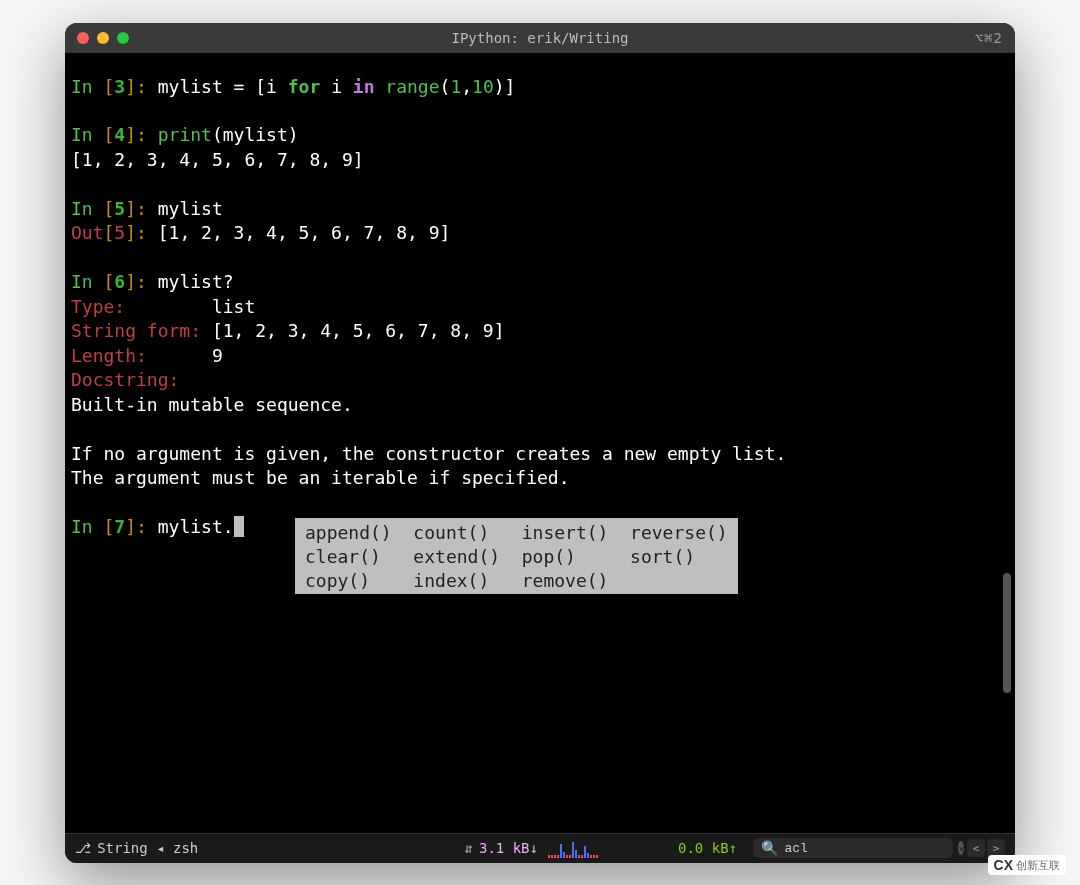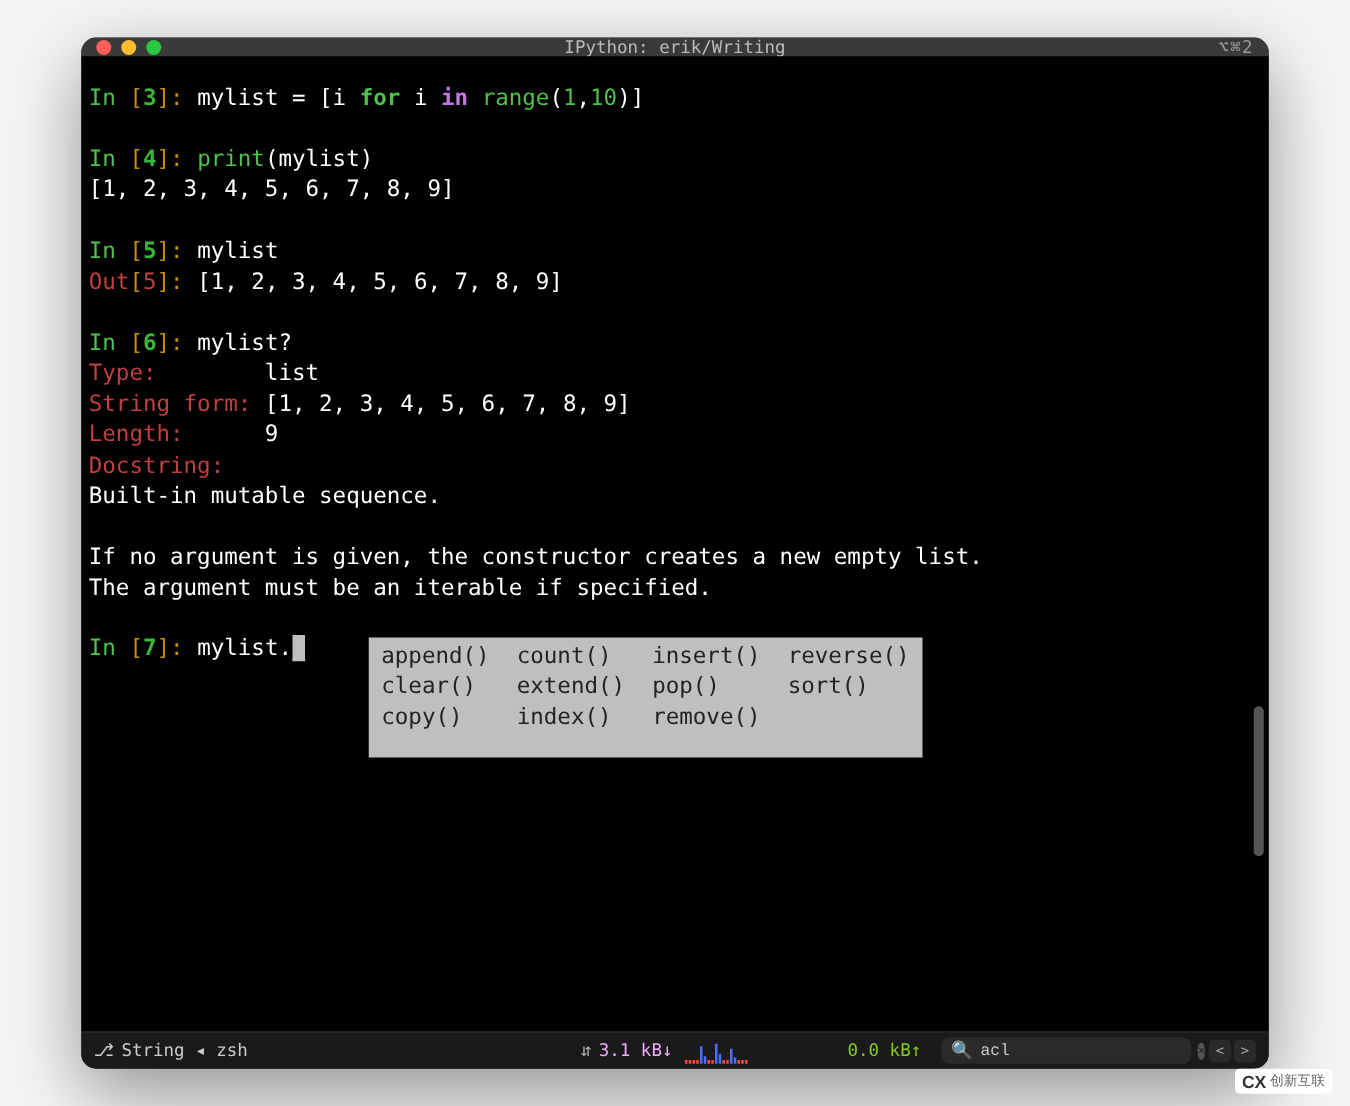--- a/index.html
+++ b/index.html
@@ -16,21 +16,21 @@
     width: 950px;
     background: #2b2b2b;
     border-radius: 12px;
     box-shadow: 0 20px 60px rgba(0,0,0,0.4);
     overflow: hidden;
     display: flex;
     flex-direction: column;
   }
   .titlebar {
     background: #3a3a3a;
-    height: 15px;
+    height: 30px;
     display: flex;
     align-items: center;
     padding: 0 12px;
     position: relative;
     text-align: right;
   }
   .traffic { display: flex; gap: 8px; }
   .light { width: 12px; height: 12px; border-radius: 50%; }
   .red { background: #ff5f57; }
   .yellow { background: #febc2e; }
@@ -69,21 +69,21 @@
   .kw2 { color: #c678dd; font-weight: bold; } 
   .fn { color: #4fc14f; }
   .lit { color: #4fc14f; }
   .red2 { color: #c04040; }
   .popup {
     position: absolute;
     left: 230px;
     top: 465px;
     background: #bfbfbf;
     color: #222;
-    padding: 3px 10px 20px 10px;
+    padding: 3px 10px 0 10px;
     font-size: 18px;
     line-height: 1.36;
   }
   .cursor { background: #bfbfbf; color:#bfbfbf; }
   .statusbar {
     height: 30px;
     background: #1a1a1a;
     display: flex;
     align-items: center;
     padding: 0 10px;
@@ -105,21 +105,21 @@
   .search-pill input { background:transparent; border:none; color:#ccc; font-size:13px; outline:none; flex:1; font-family:Liberation Mono, monospace; }
   .clear-x { background:#555; color:#222; border-radius:50%; width:14px; height:14px; font-size:10px; display:flex; align-items:center; justify-content:center; }
   .nav-arrows { display:flex; gap:2px; margin-left:8px; }
   .nav-arrows span { background:#2a2a2a; color:#aaa; width:18px; height:18px; border-radius:4px; display:flex; align-items:center; justify-content:center; font-size:11px; }
   .scrollbar { position:absolute; right:4px; top:520px; width:8px; height:120px; background:#555; border-radius:4px; }
   .watermark {
     position:absolute; right:14px; bottom:10px;
     font-size:14px; color:#888;
   }
   .watermark .logo {
-    display:inline-flex; gap:3px;
+    display:inline-flex; align-items:center; gap:3px;
     background:#fff; padding:2px 6px; border-radius:4px;
     font-family: Arial, sans-serif;
   }
   .watermark .cx { font-weight:bold; color:#333; font-size:14px; }
   .watermark .cn { color:#666; font-size:11px; }
   pre { margin:0; font-family:inherit; }
 </style>
 </head>
 <body>
 

